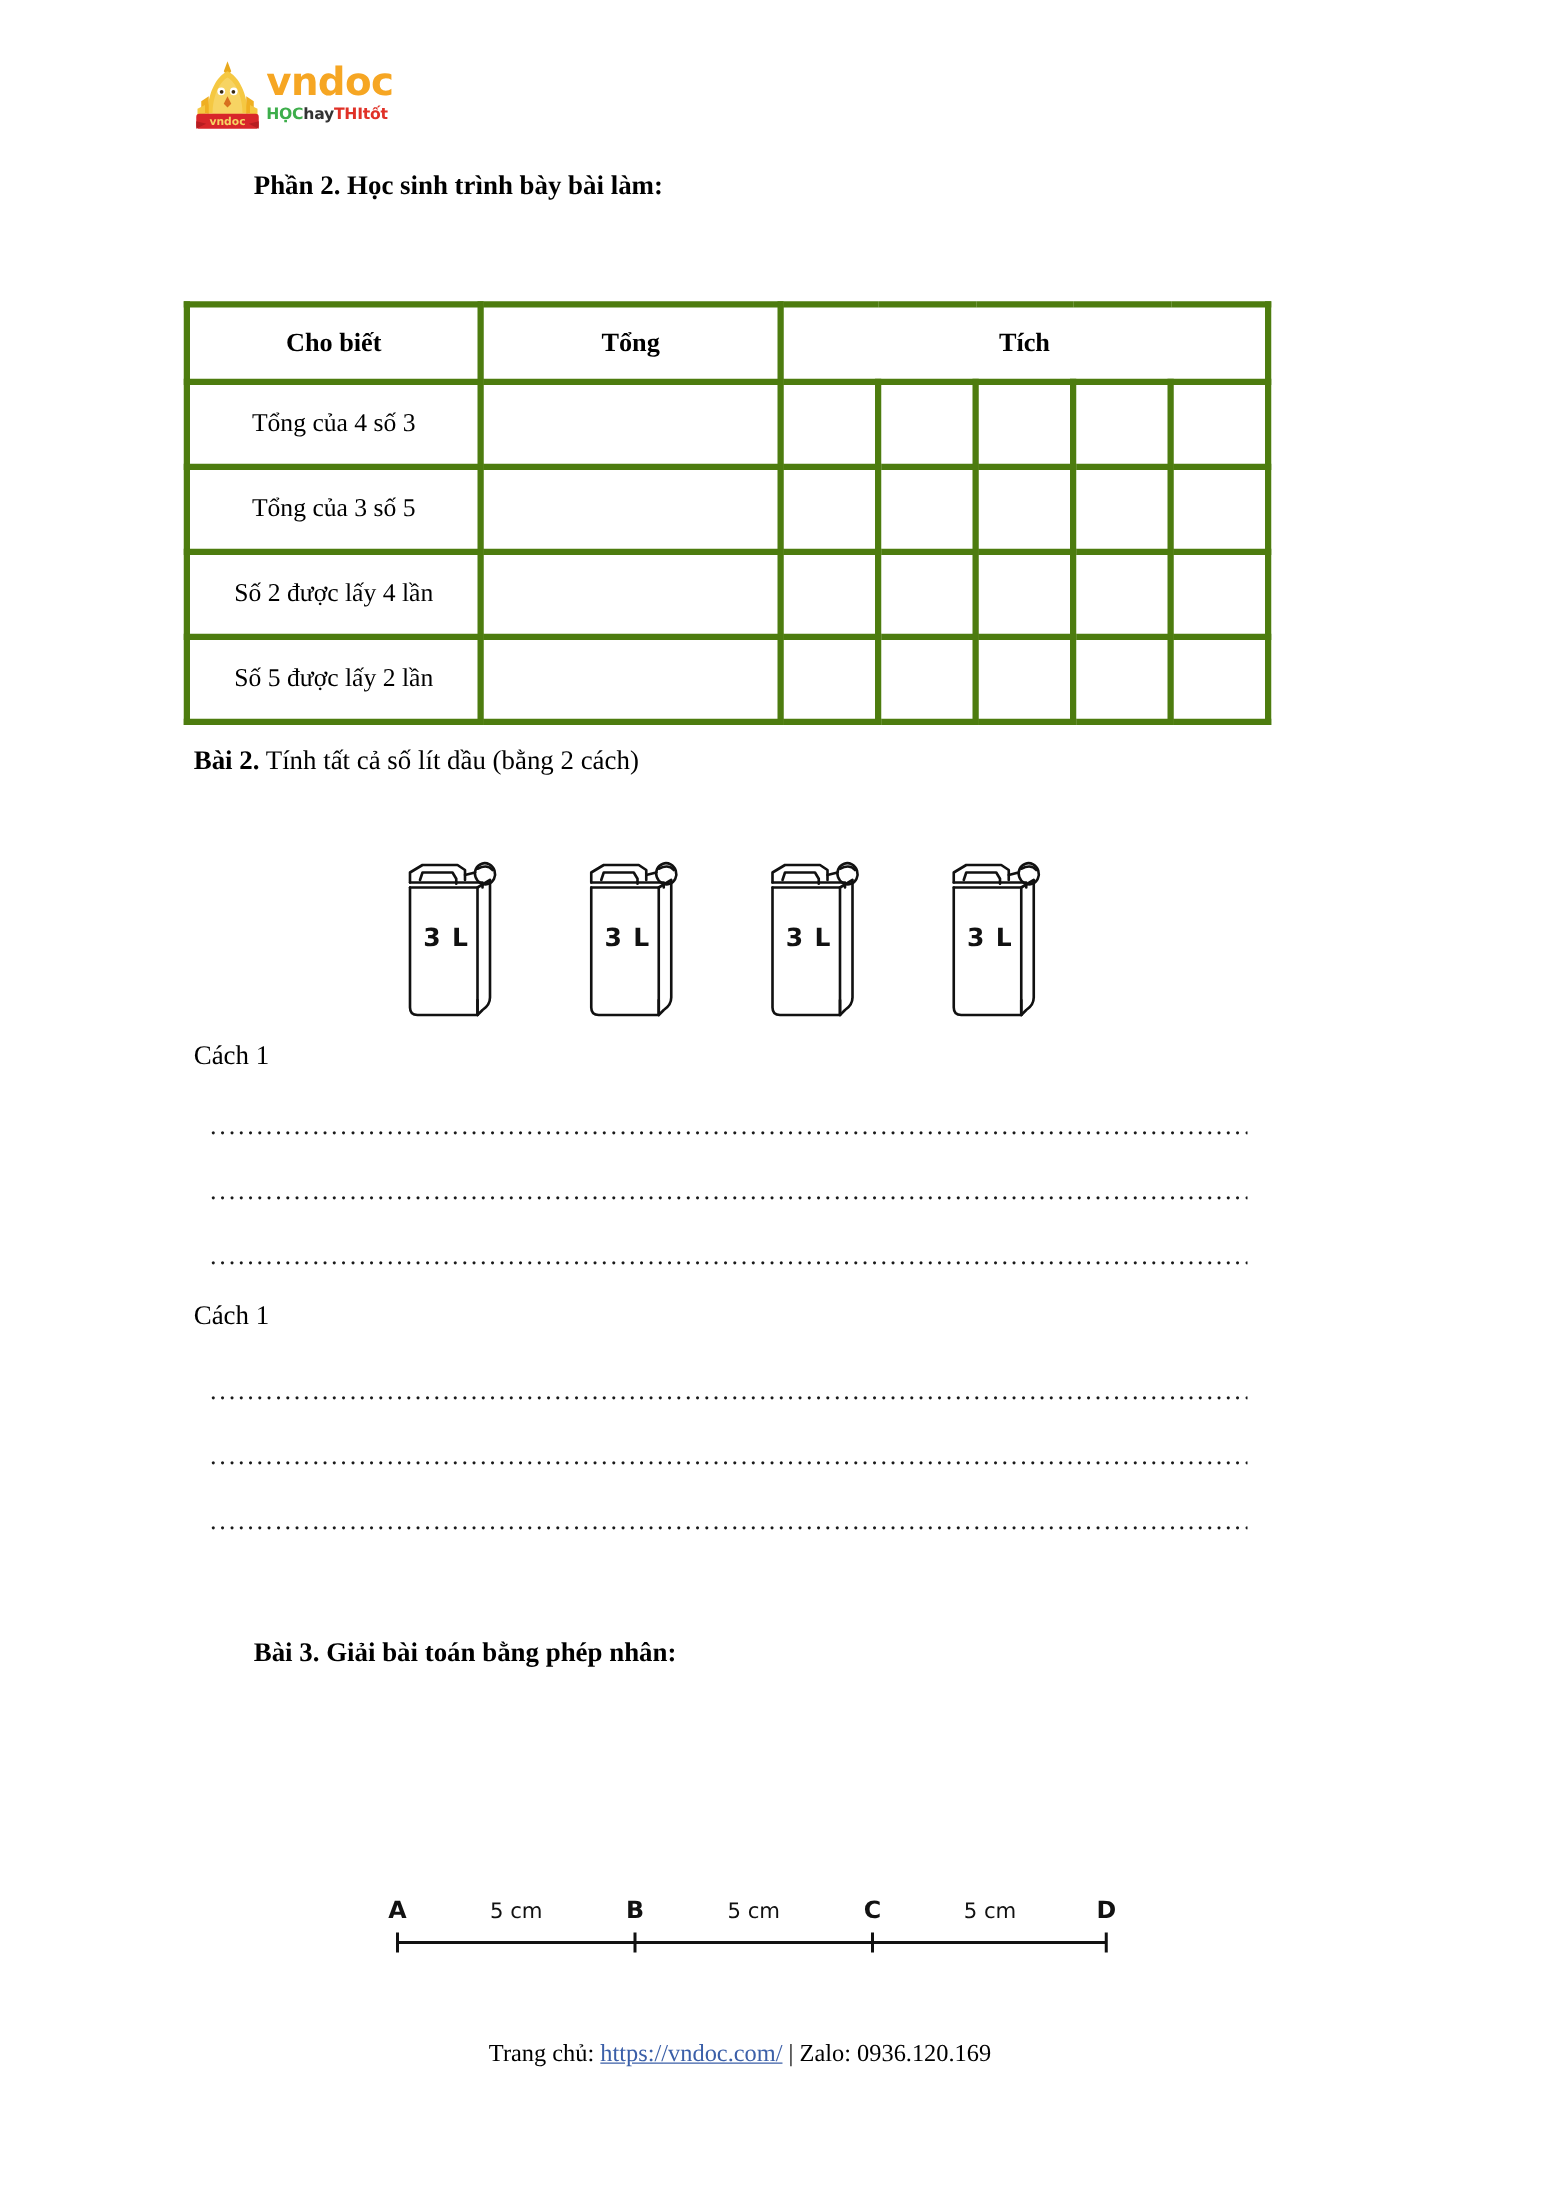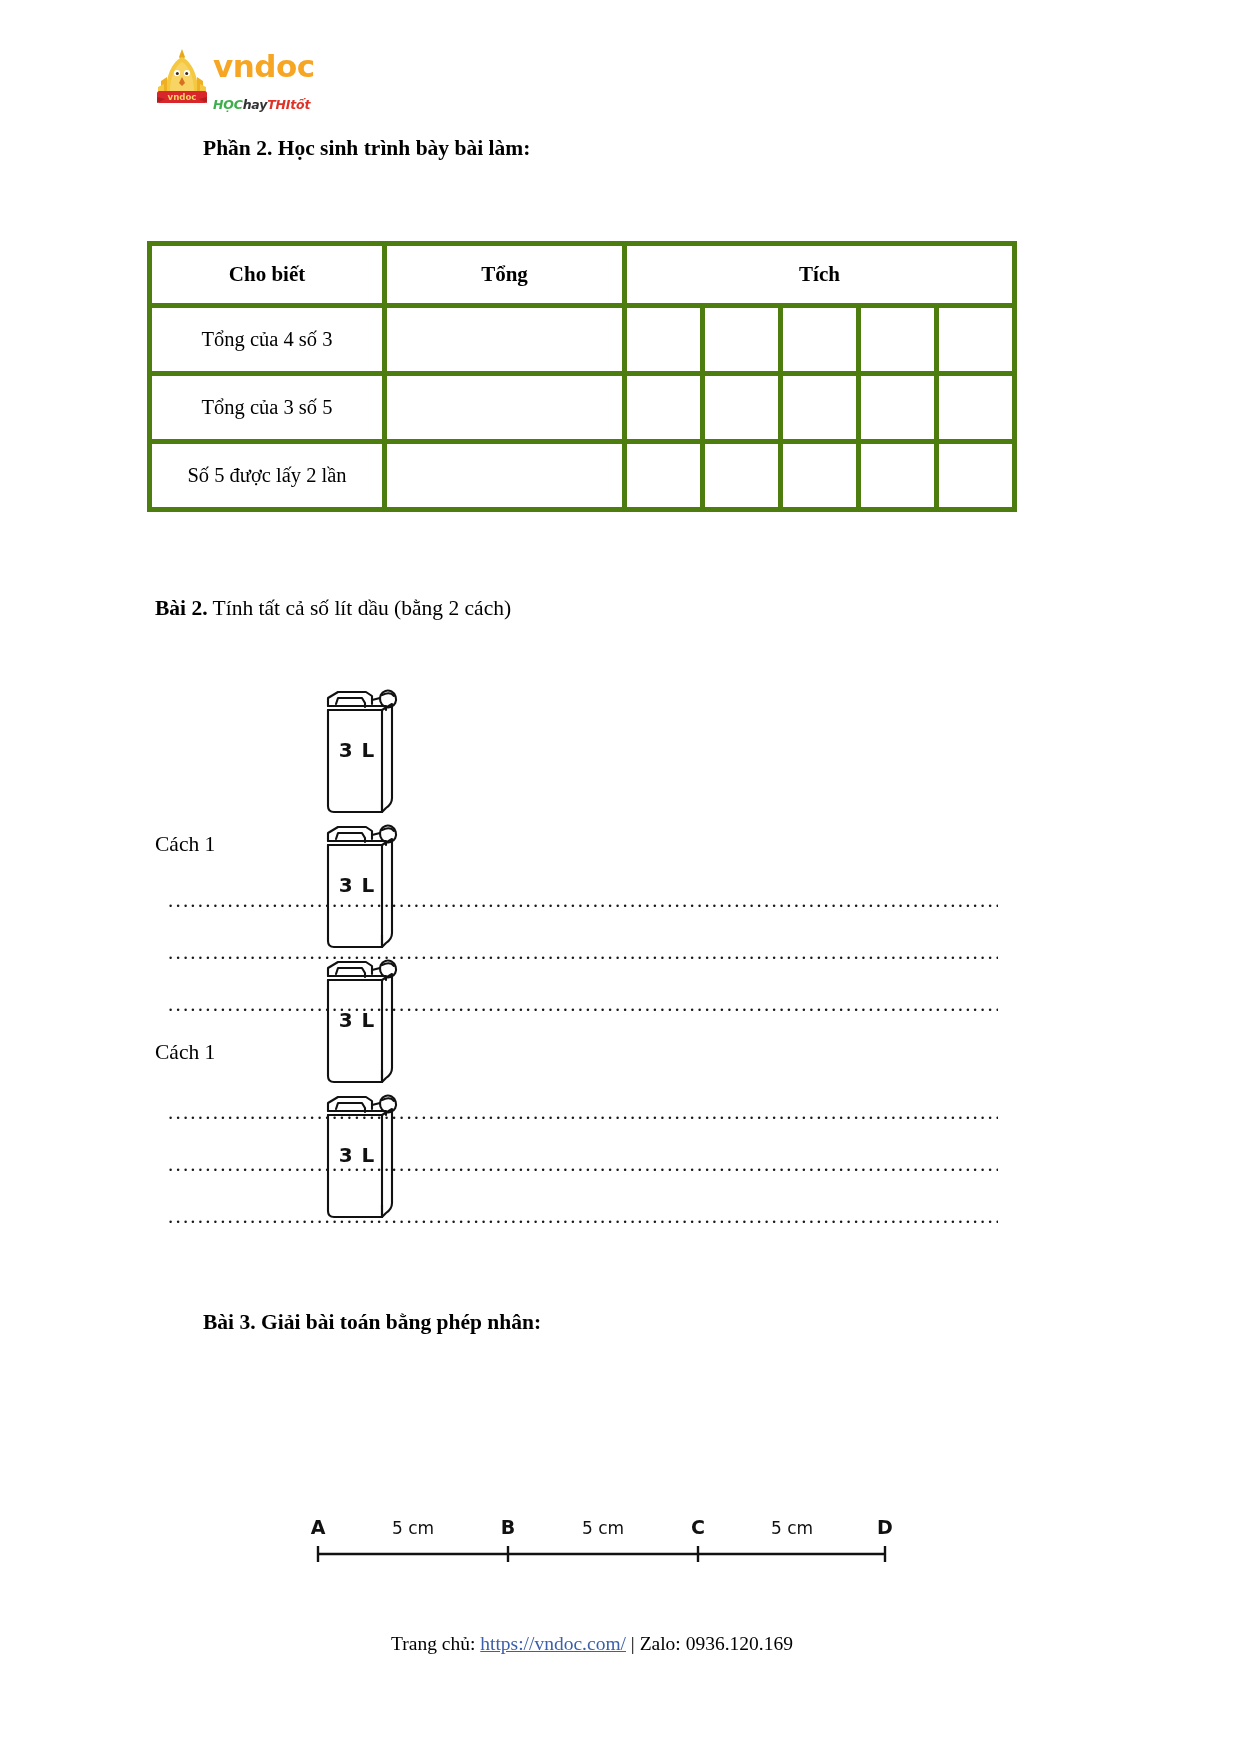--- a/index.html
+++ b/index.html
@@ -51,23 +51,22 @@
     line-height: 31px;
     letter-spacing: -0.5px;
     color: #F6A623;
   }
   .logo-tag {
     font-family: "DejaVu Sans", sans-serif;
     font-weight: 700;
     font-size: 12.5px;
     line-height: 14px;
     letter-spacing: -0.2px;
-    margin-top: 16px;
+    margin-top: 2px;
     white-space: nowrap;
-    font-style: italic;
   }
   .tg-green { color: #3DAE4B; }
   .tg-dark  { color: #333333; }
   .tg-red   { color: #E03127; }
 
   
   .headline {
     position: absolute;
     font-size: 21.5px;
     font-weight: bold;
@@ -111,21 +110,20 @@
 
   
   .cans {
     position: absolute;
     left: 320px;
     top: 682px;
     width: 580px;
     height: 140px;
     display: flex;
     align-items: flex-start;
-    flex-direction: column;
   }
   .can {
     width: 88px;
     height: 135px;
     flex: 0 0 88px;
     margin-right: 57px;
     position: relative;
   }
   .can:last-child { margin-right: 0; }
   .can svg { display: block; }
@@ -241,20 +239,29 @@
         <td class="lbl">Tổng của 4 số 3</td>
         <td class="blank"></td>
         <td class="blank"></td>
         <td class="blank"></td>
         <td class="blank"></td>
         <td class="blank"></td>
         <td class="blank"></td>
       </tr>
       <tr>
         <td class="lbl">Tổng của 3 số 5</td>
+        <td class="blank"></td>
+        <td class="blank"></td>
+        <td class="blank"></td>
+        <td class="blank"></td>
+        <td class="blank"></td>
+        <td class="blank"></td>
+      </tr>
+      <tr>
+        <td class="lbl">Số 2 được lấy 4 lần</td>
         <td class="blank"></td>
         <td class="blank"></td>
         <td class="blank"></td>
         <td class="blank"></td>
         <td class="blank"></td>
         <td class="blank"></td>
       </tr>
       <tr>
         <td class="lbl">Số 5 được lấy 2 lần</td>
         <td class="blank"></td>

